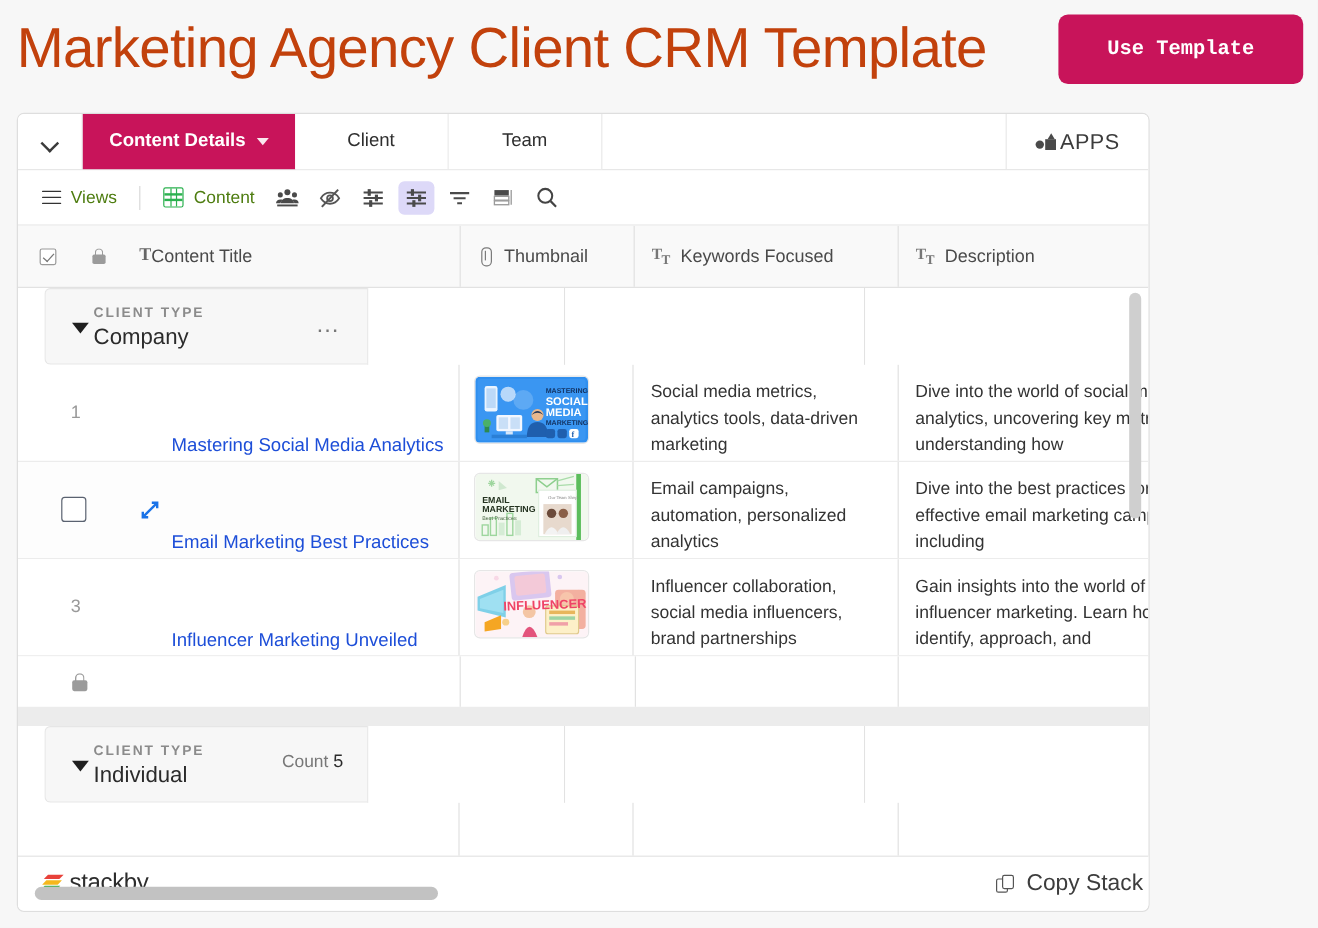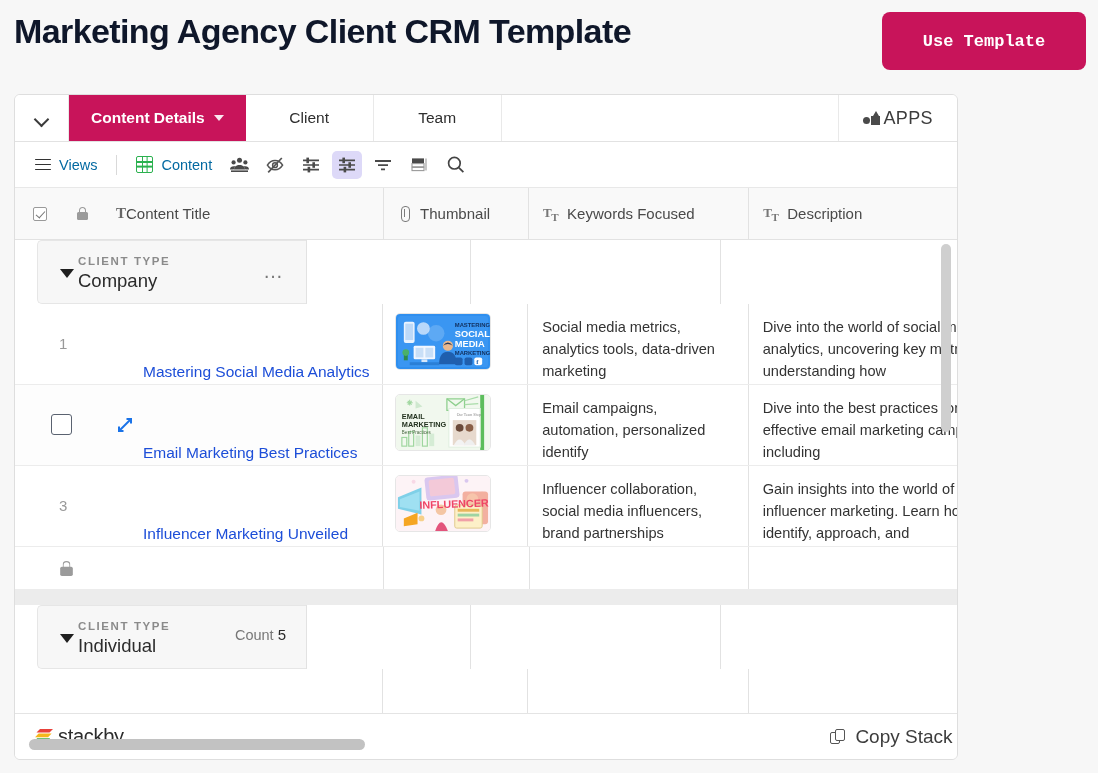--- a/index.html
+++ b/index.html
@@ -11,21 +11,21 @@
   }
   .page { position: relative; width: 1098px; height: 773px; background: #f7f7f7; }
 
   
   .header {
     position: absolute; left: 0; top: 0; width: 1098px; height: 82px;
     background: #f7f7f7;
   }
   .page-title {
     position: absolute; left: 14px; top: 12px;
-    font-size: 34px; font-weight: 700; color: #0f172a;
+    font-size: 47px; font-weight: 400; color: #c2410c;
     letter-spacing: -0.6px; white-space: nowrap;
   }
   .use-template-btn {
     position: absolute; left: 882px; top: 12px; width: 204px; height: 58px;
     background: #c8145a; color: #ffffff; border: none; border-radius: 8px;
     font-family: Liberation Mono, monospace;
     font-size: 17px; font-weight: 700; cursor: pointer;
     display: flex; align-items: center; justify-content: center;
   }
 
@@ -88,21 +88,21 @@
   }
 
   
   .toolbar {
     position: relative; height: 46px; width: 100%;
     border-bottom: 1px solid #e8e8e8; background: #ffffff;
     display: flex; align-items: center; padding: 0 14px; gap: 0;
   }
   .tb-item {
     display: flex; align-items: center; gap: 8px;
-    font-size: 14.5px; color: #0369a1; cursor: pointer;
+    font-size: 14.5px; color: #4d7c0f; cursor: pointer;
     padding: 4px 6px; border-radius: 4px;
   }
   .tb-sep { width: 1px; height: 20px; background: #d9d9d9; margin: 0 13px; }
   .hamburger { width: 16px; height: 12px; position: relative; }
   .hamburger i {
     position: absolute; left: 0; width: 16px; height: 1.9px;
     background: #333; border-radius: 1px;
   }
   .hamburger i:nth-child(1){ top: 0; }
   .hamburger i:nth-child(2){ top: 5px; }
@@ -557,21 +557,21 @@
                 <text x="62" y="22" font-family="Liberation Serif, serif" font-size="4" fill="#8a8a8a">Our Team Shop</text>
                 <rect x="58" y="26" width="24" height="26" fill="#e7d9cd"></rect>
                 <circle cx="65" cy="34" r="4" fill="#6b4a3a"></circle>
                 <path d="M59 52 q6-12 12 0z" fill="#f3f3f3"></path>
                 <circle cx="75" cy="34" r="4" fill="#8a5f47"></circle>
                 <path d="M69 52 q6-12 12 0z" fill="#efefef"></path>
               </svg>
             </div>
           </div>
           <div class="cell kw">
-            <div class="cell-text">Email campaigns, automation, personalized identify</div>
+            <div class="cell-text">Email campaigns, automation, personalized analytics</div>
           </div>
           <div class="cell desc">
             <div class="cell-text">Dive into the best practices for crafting effective email marketing campaigns, including</div>
           </div>
         </div>
 
         <div class="row">
           <div class="cell-title">
             <span class="row-idx">3</span>
             <span class="title-text">Influencer Marketing Unveiled</span>

